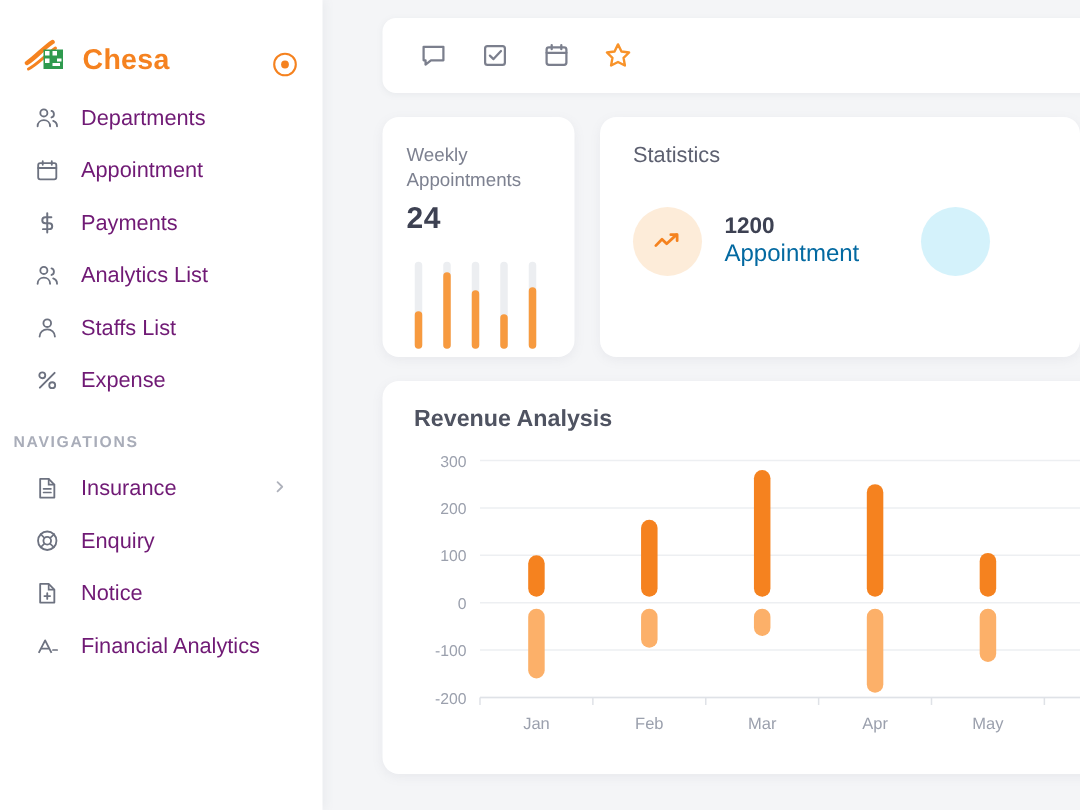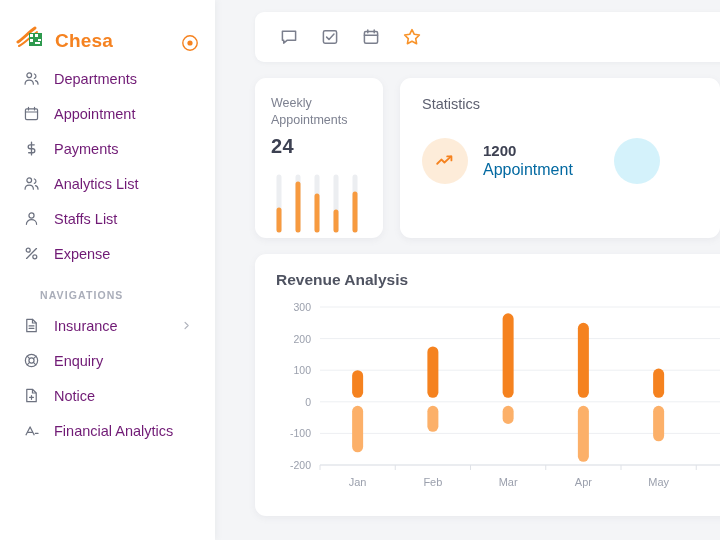--- a/index.html
+++ b/index.html
@@ -39,21 +39,21 @@
   .nav-item .lbl { white-space:nowrap; }
   .nav-item .chev { margin-left:auto; opacity:.75; }
   .nav-item.active {
     background:linear-gradient(90deg,#f8991d 0%,#fca44a 100%);
     color:#ffffff;
     box-shadow:0 4px 12px rgba(248,153,29,.38);
   }
   .nav-item.active .lbl { font-weight:600; }
   .nav-section {
     font-size:10.5px; letter-spacing:1.1px; color:#a9adb9;
-    padding:0 40px; margin:18px 0 7px 0; font-weight:600;
+    padding:0 9px; margin:18px 0 7px 0; font-weight:600;
   }
 
   
   .main {
     flex:1 1 auto; height:540px; position:relative;
     padding:12px 0 0 16px;
     overflow:hidden;
     margin-left:24px;
   }
   .topbar {

